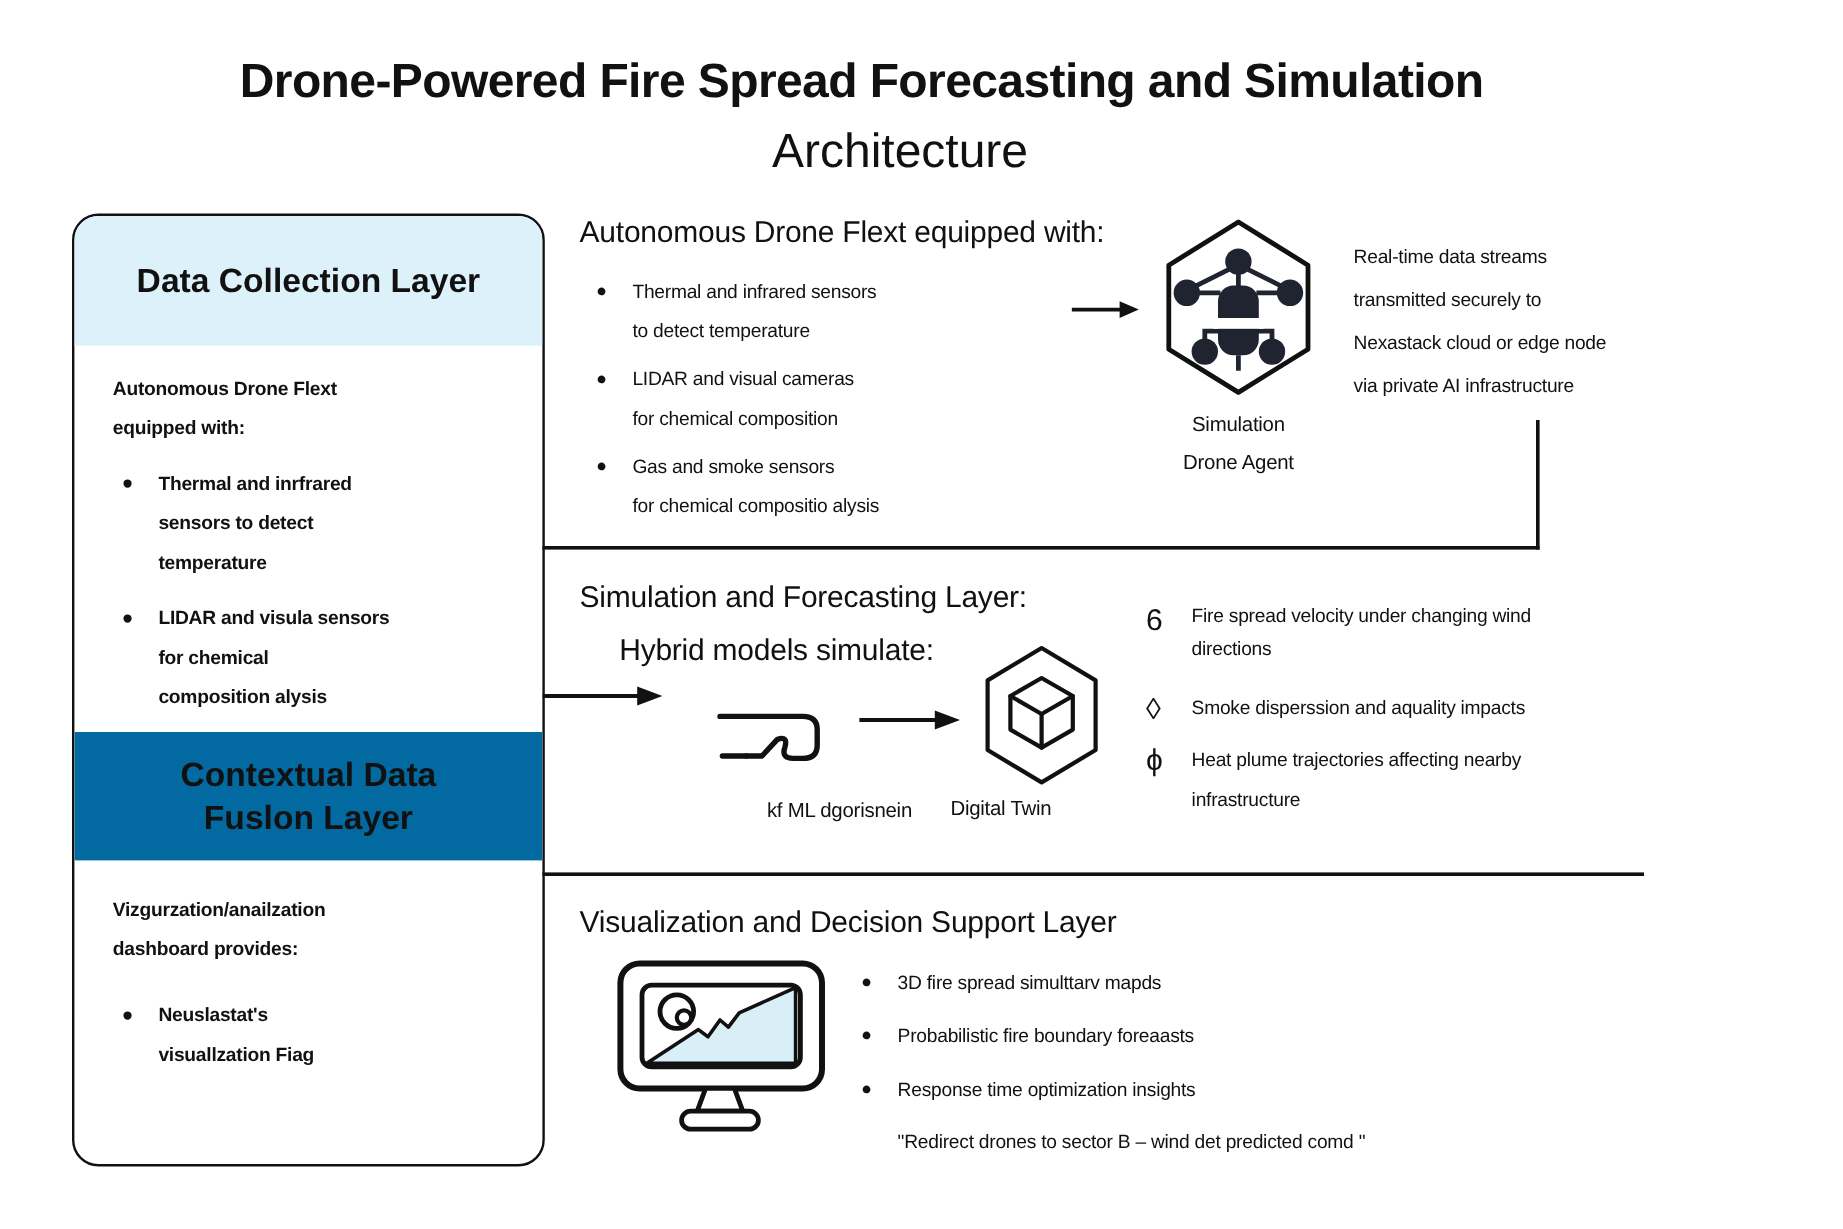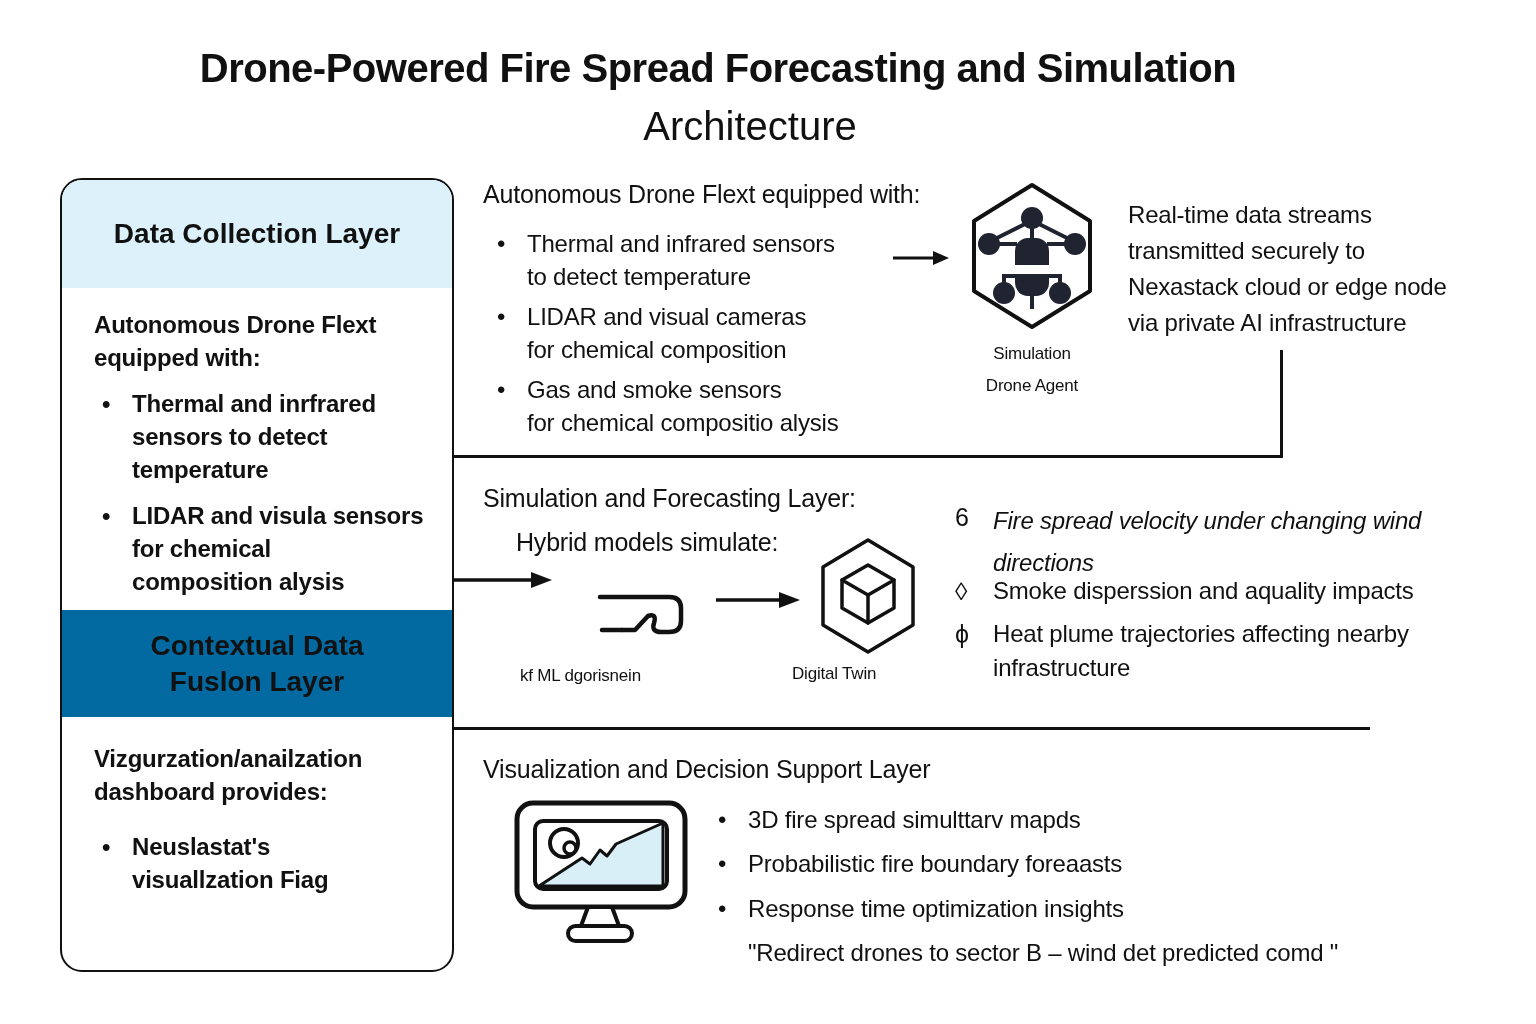--- a/index.html
+++ b/index.html
@@ -1,20 +1,20 @@
 <!DOCTYPE html>
 <html><head>
 <meta charset="utf-8">
 <style>
   html,body{margin:0;padding:0;background:#fff;}
   .canvas{position:relative;width:1536px;height:1024px;background:#ffffff;
           font-family:"Liberation Sans", sans-serif;color:#111;overflow:hidden;}
   .abs{position:absolute;}
   .t{white-space:pre-line;color:#111;}
-  .body-t{font-size:24px;line-height:33px;letter-spacing:-0.2px;}
+  .body-t{font-size:16px;line-height:33px;letter-spacing:-0.2px;}
   .cap-t{font-size:17px;line-height:32px;letter-spacing:-0.2px;}
   .head-t{font-size:25px;line-height:32px;letter-spacing:-0.2px;}
   .title{font-size:40px;font-weight:700;text-align:center;letter-spacing:-0.5px;}
   .subtitle{font-size:40px;font-weight:400;text-align:center;}
   .sidebar{left:60px;top:178px;width:390px;height:790px;border:2.5px solid #111;
            border-radius:22px;overflow:hidden;background:#fff;font-weight:bold;}
   .side-header{left:0;width:100%;display:flex;align-items:center;justify-content:center;
                text-align:center;font-size:28px;line-height:36px;}
   .bullet-row{display:flex;}
   .bullet-dot{width:30px;flex:0 0 30px;font-size:24px;line-height:33px;}
@@ -138,21 +138,21 @@
   </div>
 
   <div class="abs" style="left:592px;top:584px;">
     <svg width="100" height="62" viewBox="0 0 100 62">
       <g fill="none" stroke="#111" stroke-width="4.5" stroke-linecap="round" stroke-linejoin="round">
         <path d="M8,13 H77 Q89,13 89,24 V37 Q89,48 77,48 H69 Q59,48 62,39 Q65,29 56,32 L43,46 H30"></path>
         <path d="M10,46 H30"></path>
       </g>
     </svg>
   </div>
-  <div class="abs t cap-t" style="left:520px;top:660px;width:240px;text-align:left;">kf ML dgorisnein</div>
+  <div class="abs t cap-t" style="left:520px;top:660px;width:240px;text-align:right;">kf ML dgorisnein</div>
 
   <div class="abs" style="left:716px;top:588px;">
     <svg width="84" height="24" viewBox="0 0 84 24">
       <line x1="0" y1="12" x2="64" y2="12" stroke="#111" stroke-width="3.5"></line>
       <polygon points="63,4 84,12 63,20" fill="#111"></polygon>
     </svg>
   </div>
 
   <div class="abs" style="left:813px;top:535px;">
     <svg width="110" height="122" viewBox="0 0 110 122">
@@ -161,21 +161,21 @@
         <path d="M55,30 L81,45 L55,60 L29,45 Z"></path>
         <path d="M29,45 V73 L55,88 V60"></path>
         <path d="M81,45 V73 L55,88"></path>
       </g>
     </svg>
   </div>
   <div class="abs t cap-t" style="left:792px;top:658px;width:152px;">Digital Twin</div>
 
   <div class="abs bullet-row" style="left:955px;top:500px;width:570px;">
     <span class="sim-glyph">6</span>
-    <span class="t body-t" style="line-height:42px;font-style:italic;">Fire spread velocity under changing wind
+    <span class="t body-t" style="line-height:28px;">Fire spread velocity under changing wind
 directions</span>
   </div>
   <div class="abs bullet-row" style="left:955px;top:574px;width:570px;">
     <span class="sim-glyph">◊</span>
     <span class="t body-t" style="line-height:34px;">Smoke disperssion and aquality impacts</span>
   </div>
   <div class="abs bullet-row" style="left:955px;top:617px;width:570px;">
     <span class="sim-glyph">ϕ</span>
     <span class="t body-t" style="line-height:34px;">Heat plume trajectories affecting nearby
 infrastructure</span>

